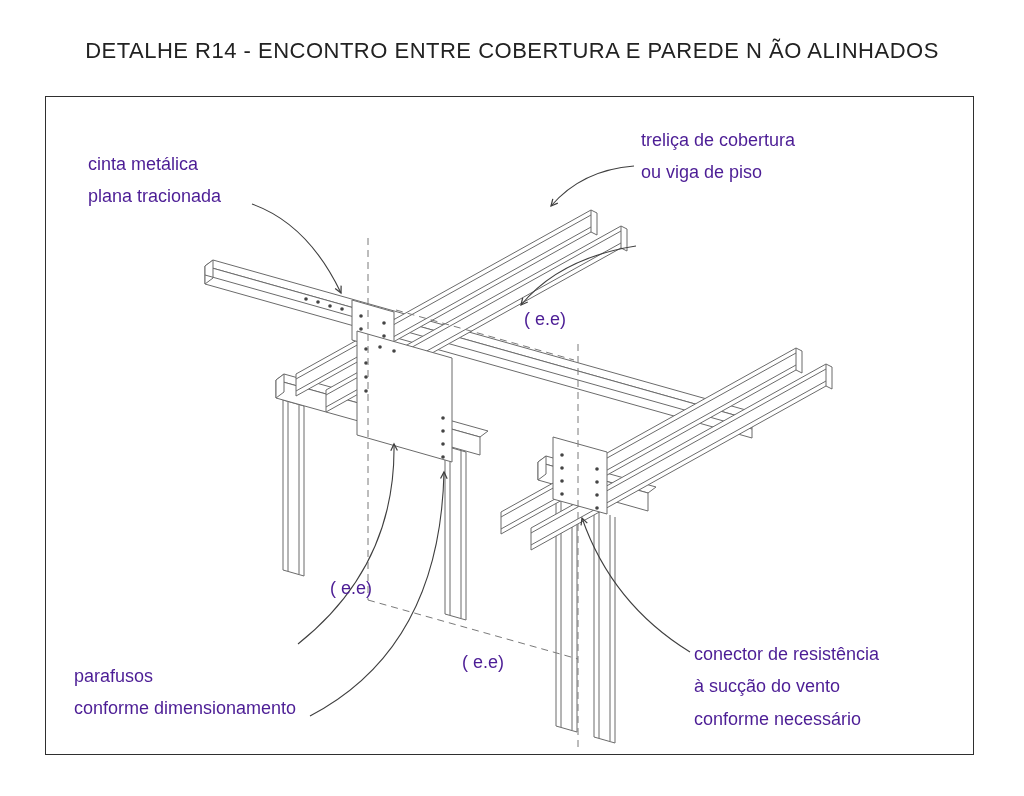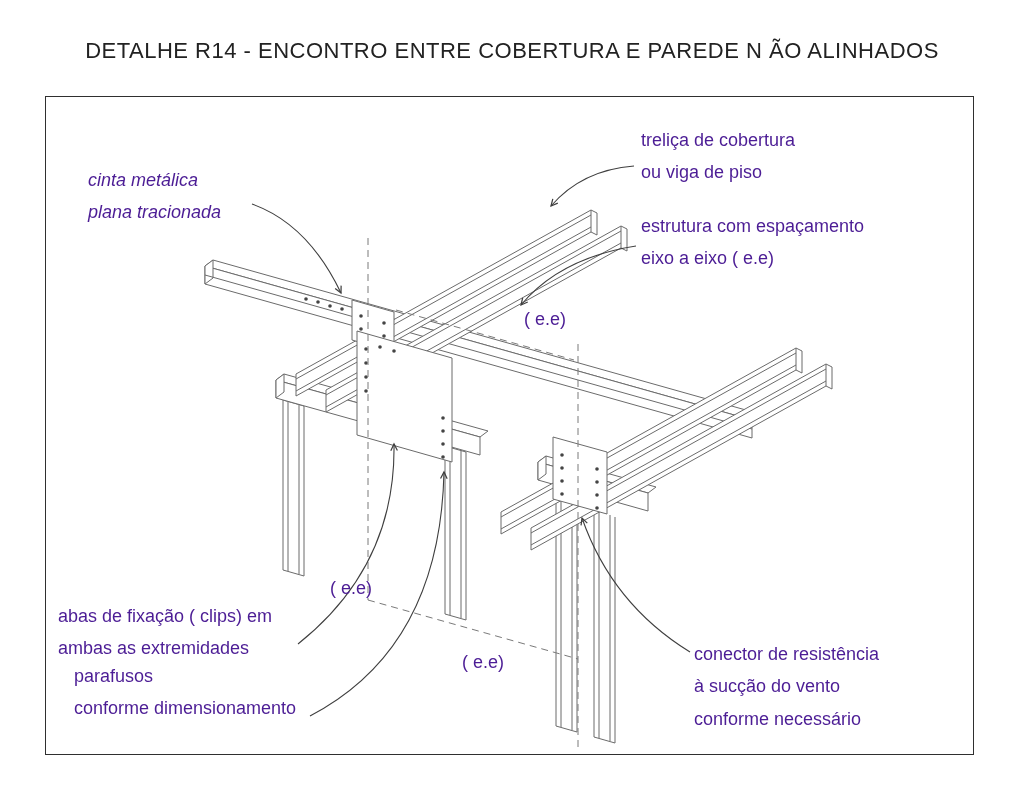--- a/index.html
+++ b/index.html
@@ -138,30 +138,26 @@
     <g stroke="#3f3f3f" fill="none" stroke-width="1.1">
       <path d="M252,204 Q308,224 341,293" marker-end="url(#arrow)"></path>
       <path d="M634,166 Q582,170 551,206" marker-end="url(#arrow)"></path>
       <path d="M636,246 Q560,258 521,305" marker-end="url(#arrow)"></path>
       <path d="M298,644 Q396,566 394,444" marker-end="url(#arrow)"></path>
       <path d="M310,716 Q440,648 444,472" marker-end="url(#arrow)"></path>
       <path d="M690,652 Q612,604 582,518" marker-end="url(#arrow)"></path>
     </g>
   </svg>
 
-  <div class="label" style="left:88px;  top:164px;font-style:italic;">cinta metálica
+  <div class="label" style="left:88px;  top:148px;">cinta metálica
 plana tracionada</div>
   <div class="label" style="left:641px; top:124px;">treliça de cobertura
 ou viga de piso</div>
-  <div class="label" style="left:641px; top:210px;">estrutura com espaçamento
-eixo a eixo ( e.e)</div>
   <div class="label ee" style="left:524px; top:303px;">( e.e)</div>
   <div class="label ee" style="left:330px; top:572px;">( e.e)</div>
   <div class="label ee" style="left:462px; top:646px;">( e.e)</div>
-  <div class="label" style="left:58px;  top:600px;">abas de fixação ( clips) em
-ambas as extremidades</div>
   <div class="label" style="left:74px;  top:660px;">parafusos
 conforme dimensionamento</div>
   <div class="label" style="left:694px; top:638px;">conector de resistência
 à sucção do vento
 conforme necessário</div>
 
 </div>
 
 </body></html>

